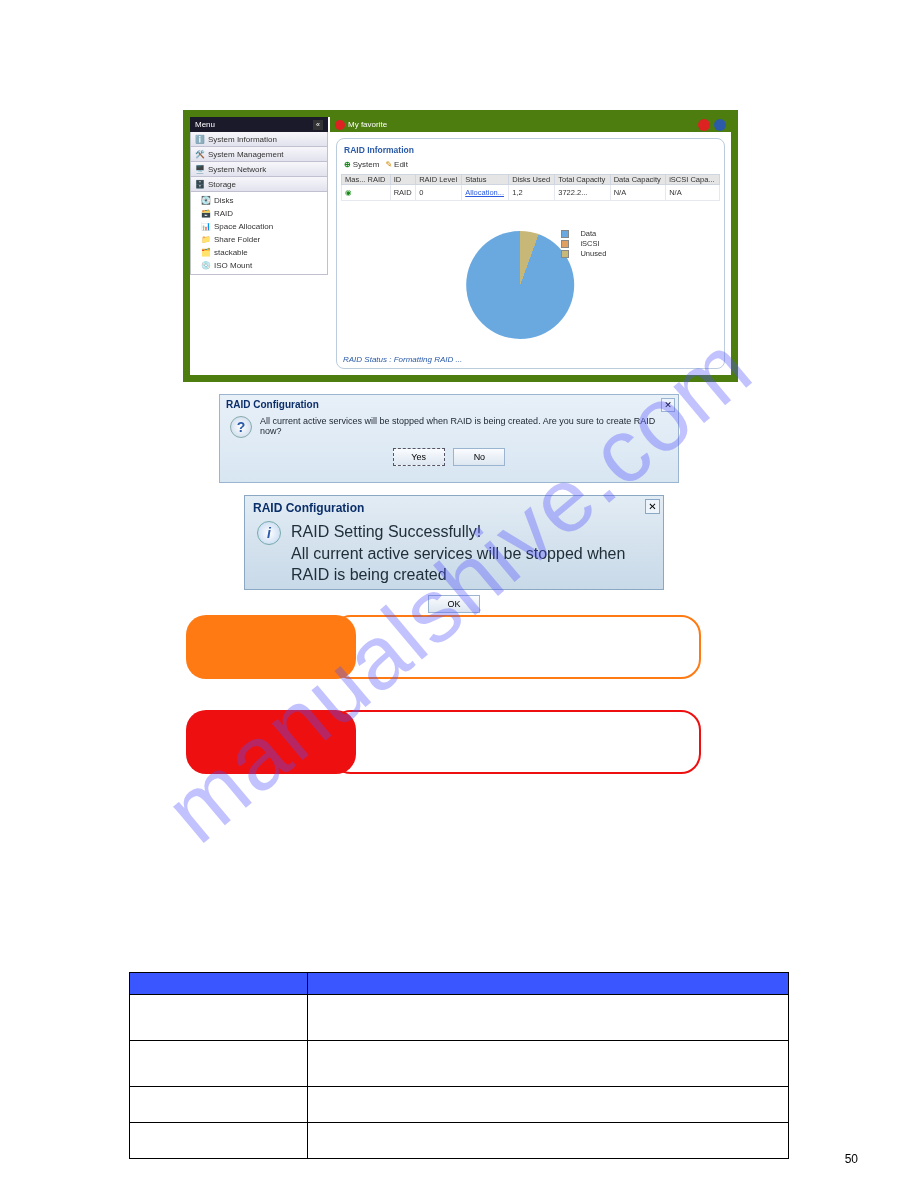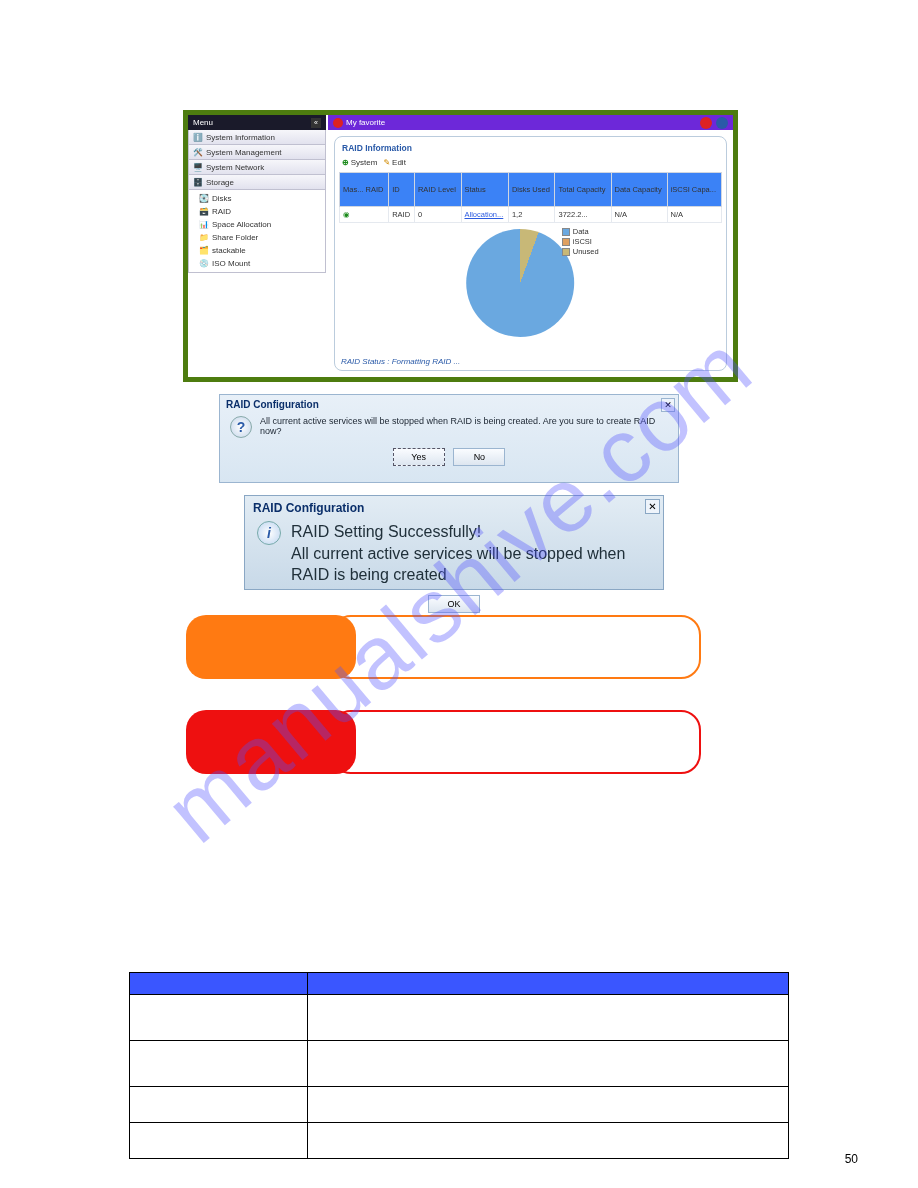--- a/index.html
+++ b/index.html
@@ -2,49 +2,49 @@
 <html><head>
 <meta charset="utf-8">
 <style>
 * { margin:0; padding:0; box-sizing:border-box; font-family: Arial, sans-serif; }
 body { background:#fff; width:918px; height:1188px; position:relative; }
 
 
 .watermark { position:absolute; left:50%; top:50%; transform:translate(-50%,-55%) rotate(-40deg); font-size:90px; color:rgba(80,80,255,0.35); font-weight:400; letter-spacing:2px; pointer-events:none; z-index:60; }
 
 
-.app { position:absolute; left:183px; top:110px; width:555px; height:272px; border:5px solid #4d7c0f; font-size:8px; color:#333; z-index:20; background:#fff; }
+.app { position:absolute; left:183px; top:110px; width:555px; height:272px; border:7px solid #4d7c0f; font-size:8px; color:#333; z-index:20; background:#fff; }
 .menu-col { position:absolute; left:0; top:0; width:138px; height:100%; display:flex; flex-direction:column; }
 .menu-hdr { height:15px; background:#1a1a2a; color:#fff; padding:2px 5px; display:flex; justify-content:space-between; align-items:center; font-size:8px; }
 .menu-close { background:#333; width:10px; height:10px; display:flex; align-items:center; justify-content:center; font-size:7px; cursor:pointer; }
 .accordion { border:1px solid #c0c0d0; border-top:none; }
 .acc-item { height:15px; border-bottom:1px solid #c0c0d0; background:linear-gradient(#f6f6fa,#e2e2ee); padding:0 4px; display:flex; align-items:center; gap:3px; cursor:pointer; }
 .acc-item .ico { width:10px; height:10px; display:inline-flex; align-items:center; justify-content:center; }
 .tree { padding:2px 4px 2px 10px; background:#fff; }
 .tree-item { padding:1.5px 0; display:flex; align-items:center; gap:3px; cursor:pointer; }
 .tree-item .ico { width:10px; height:10px; display:inline-flex; align-items:center; justify-content:center; }
 
 .content-col { position:absolute; left:140px; top:0; right:0; height:100%; display:flex; flex-direction:column; }
-.fav-hdr { height:15px; background:#6d28d9; color:#fff; display:flex; align-items:center; justify-content:space-between; padding:0 5px; }
+.fav-hdr { height:15px; background:#4d7c0f; color:#fff; display:flex; align-items:center; justify-content:space-between; padding:0 5px; }
 .fav-hdr .left { display:flex; align-items:center; gap:3px; }
 .fav-hdr .ico-red { width:10px; height:10px; background:#d22; border-radius:50%; }
 .fav-hdr .right { display:flex; gap:4px; }
 .fav-hdr .round { width:12px; height:12px; border-radius:50%; cursor:pointer; }
 
 .panel { margin:6px; border:1px solid #bcd; border-radius:8px; padding:4px; flex:1; position:relative; background:#fff; }
 .panel-title { color:#2a5aa8; font-weight:bold; font-size:8.5px; padding:2px 3px; }
 .toolbar { display:flex; gap:6px; padding:3px 3px; }
 .toolbar span { display:flex; align-items:center; gap:2px; font-size:8px; cursor:pointer; }
 .tbl { width:100%; border-collapse:collapse; font-size:7.5px; margin-top:2px; }
-.tbl th { background:#3b82f6; border:1px solid #d0d6e0; padding:12px 3px; text-align:left; color:#333; font-weight:normal; }
+.tbl th { background:#e5e5e5; border:1px solid #d0d6e0; padding:0 3px; text-align:left; color:#333; font-weight:normal; }
 .tbl td { border:1px solid #e5e9ef; padding:3px 3px; text-align:left; }
 .tbl td.link { color:#2a5ae0; text-decoration:underline; }
 .pie { position:absolute; left:50%; top:92px; transform:translateX(-60%); width:108px; height:108px; border-radius:50%; background:conic-gradient(#c8b877 0deg 20deg, #6aa8e0 20deg 360deg); }
 .legend { position:absolute; left:58%; top:90px; font-size:7.5px; }
-.legend div { display:flex; align-items:center; gap:3px; margin-bottom:1px;text-align:right; }
+.legend div { display:flex; align-items:center; gap:11px; margin-bottom:1px;text-align:right; }
 .swatch { width:8px; height:8px; border:1px solid #888; }
 .status-line { position:absolute; left:6px; bottom:4px; color:#2a5aa8; font-size:8px;font-style:italic; }
 
 
 .dlg1 { position:absolute; left:219px; top:394px; width:460px; height:89px; background:linear-gradient(#e8f0f8,#d8e6f2); border:1px solid #9bb5d0; z-index:22; font-size:10px; }
 .dlg1 .title { color:#0b2f6a; font-weight:bold; padding:4px 6px 6px; }
 .dlg1 .close { position:absolute; right:3px; top:3px; width:14px; height:14px; border:1px solid #9bb5d0; background:#eef4fb; display:flex; align-items:center; justify-content:center; font-size:9px; cursor:pointer; }
 .dlg1 .body { display:flex; align-items:flex-start; gap:8px; padding:0 10px 4px; }
 .dlg1 .qicon { width:22px; height:22px; border-radius:50%; background:radial-gradient(#fff,#c4d5ea); border:1px solid #8aa; display:flex; align-items:center; justify-content:center; color:#2a5aa8; font-weight:bold; font-size:14px; flex-shrink:0; }
 .dlg1 .msg { font-size:9px; color:#1a2430; }

